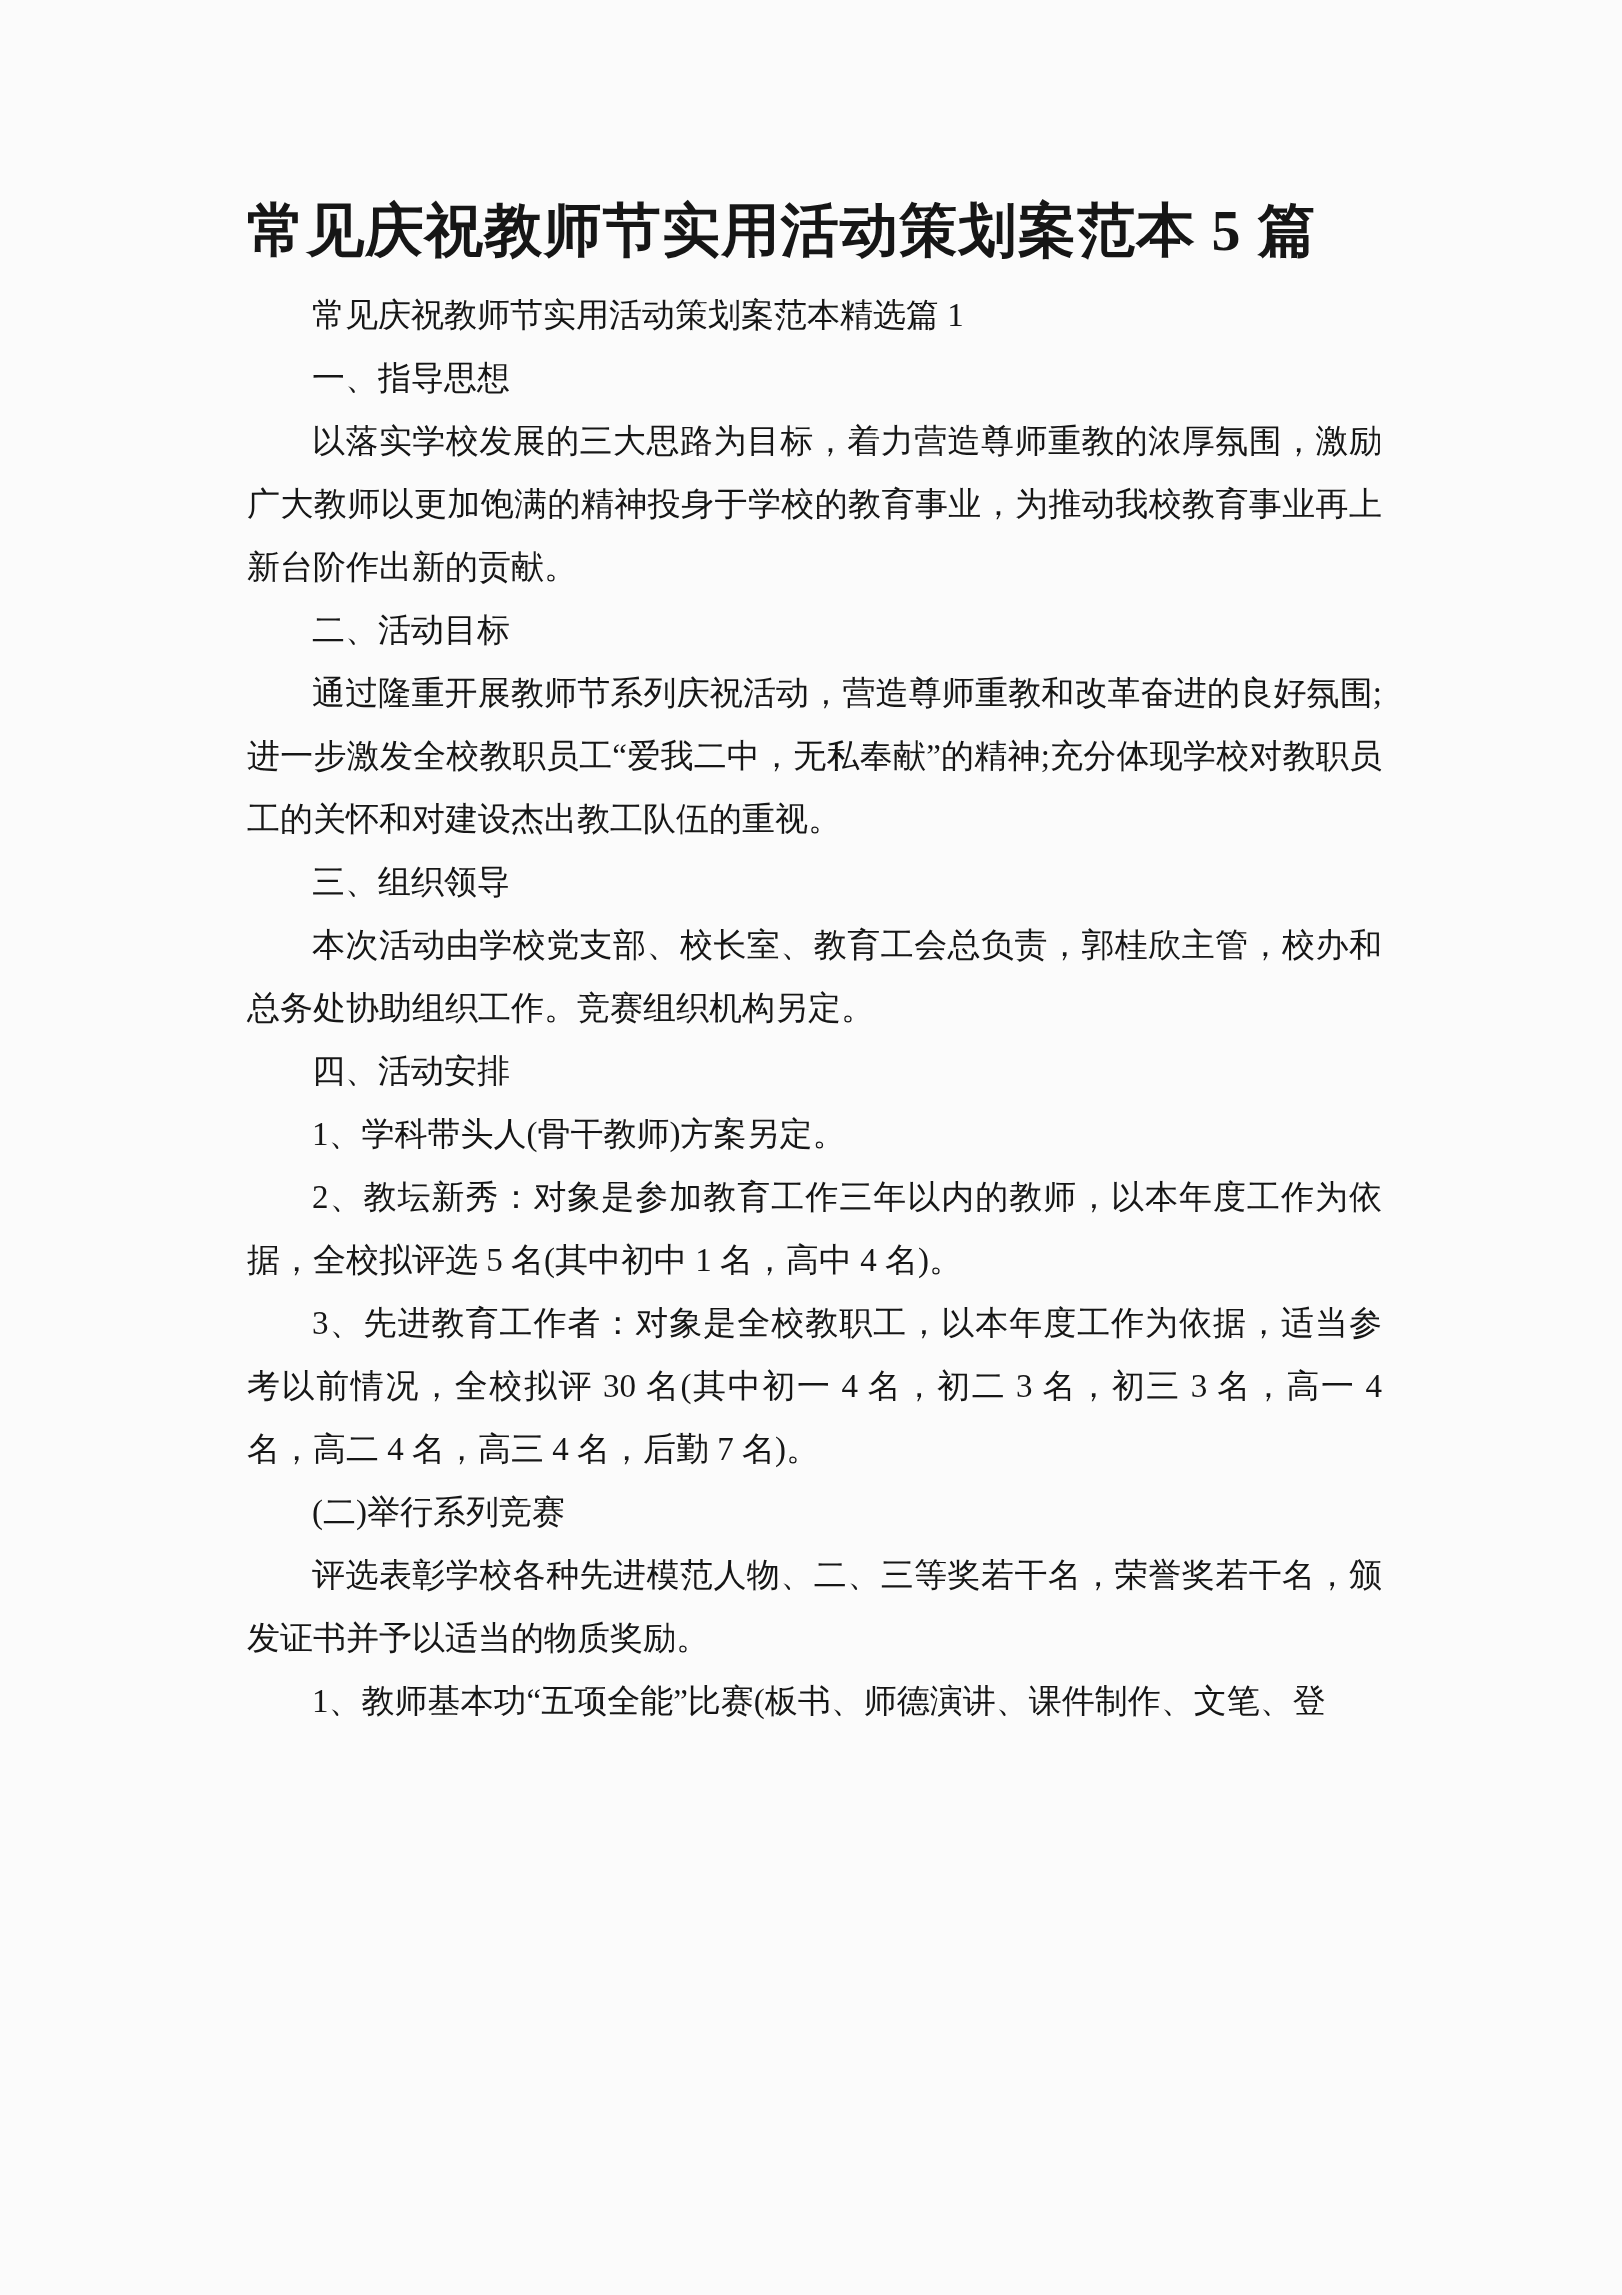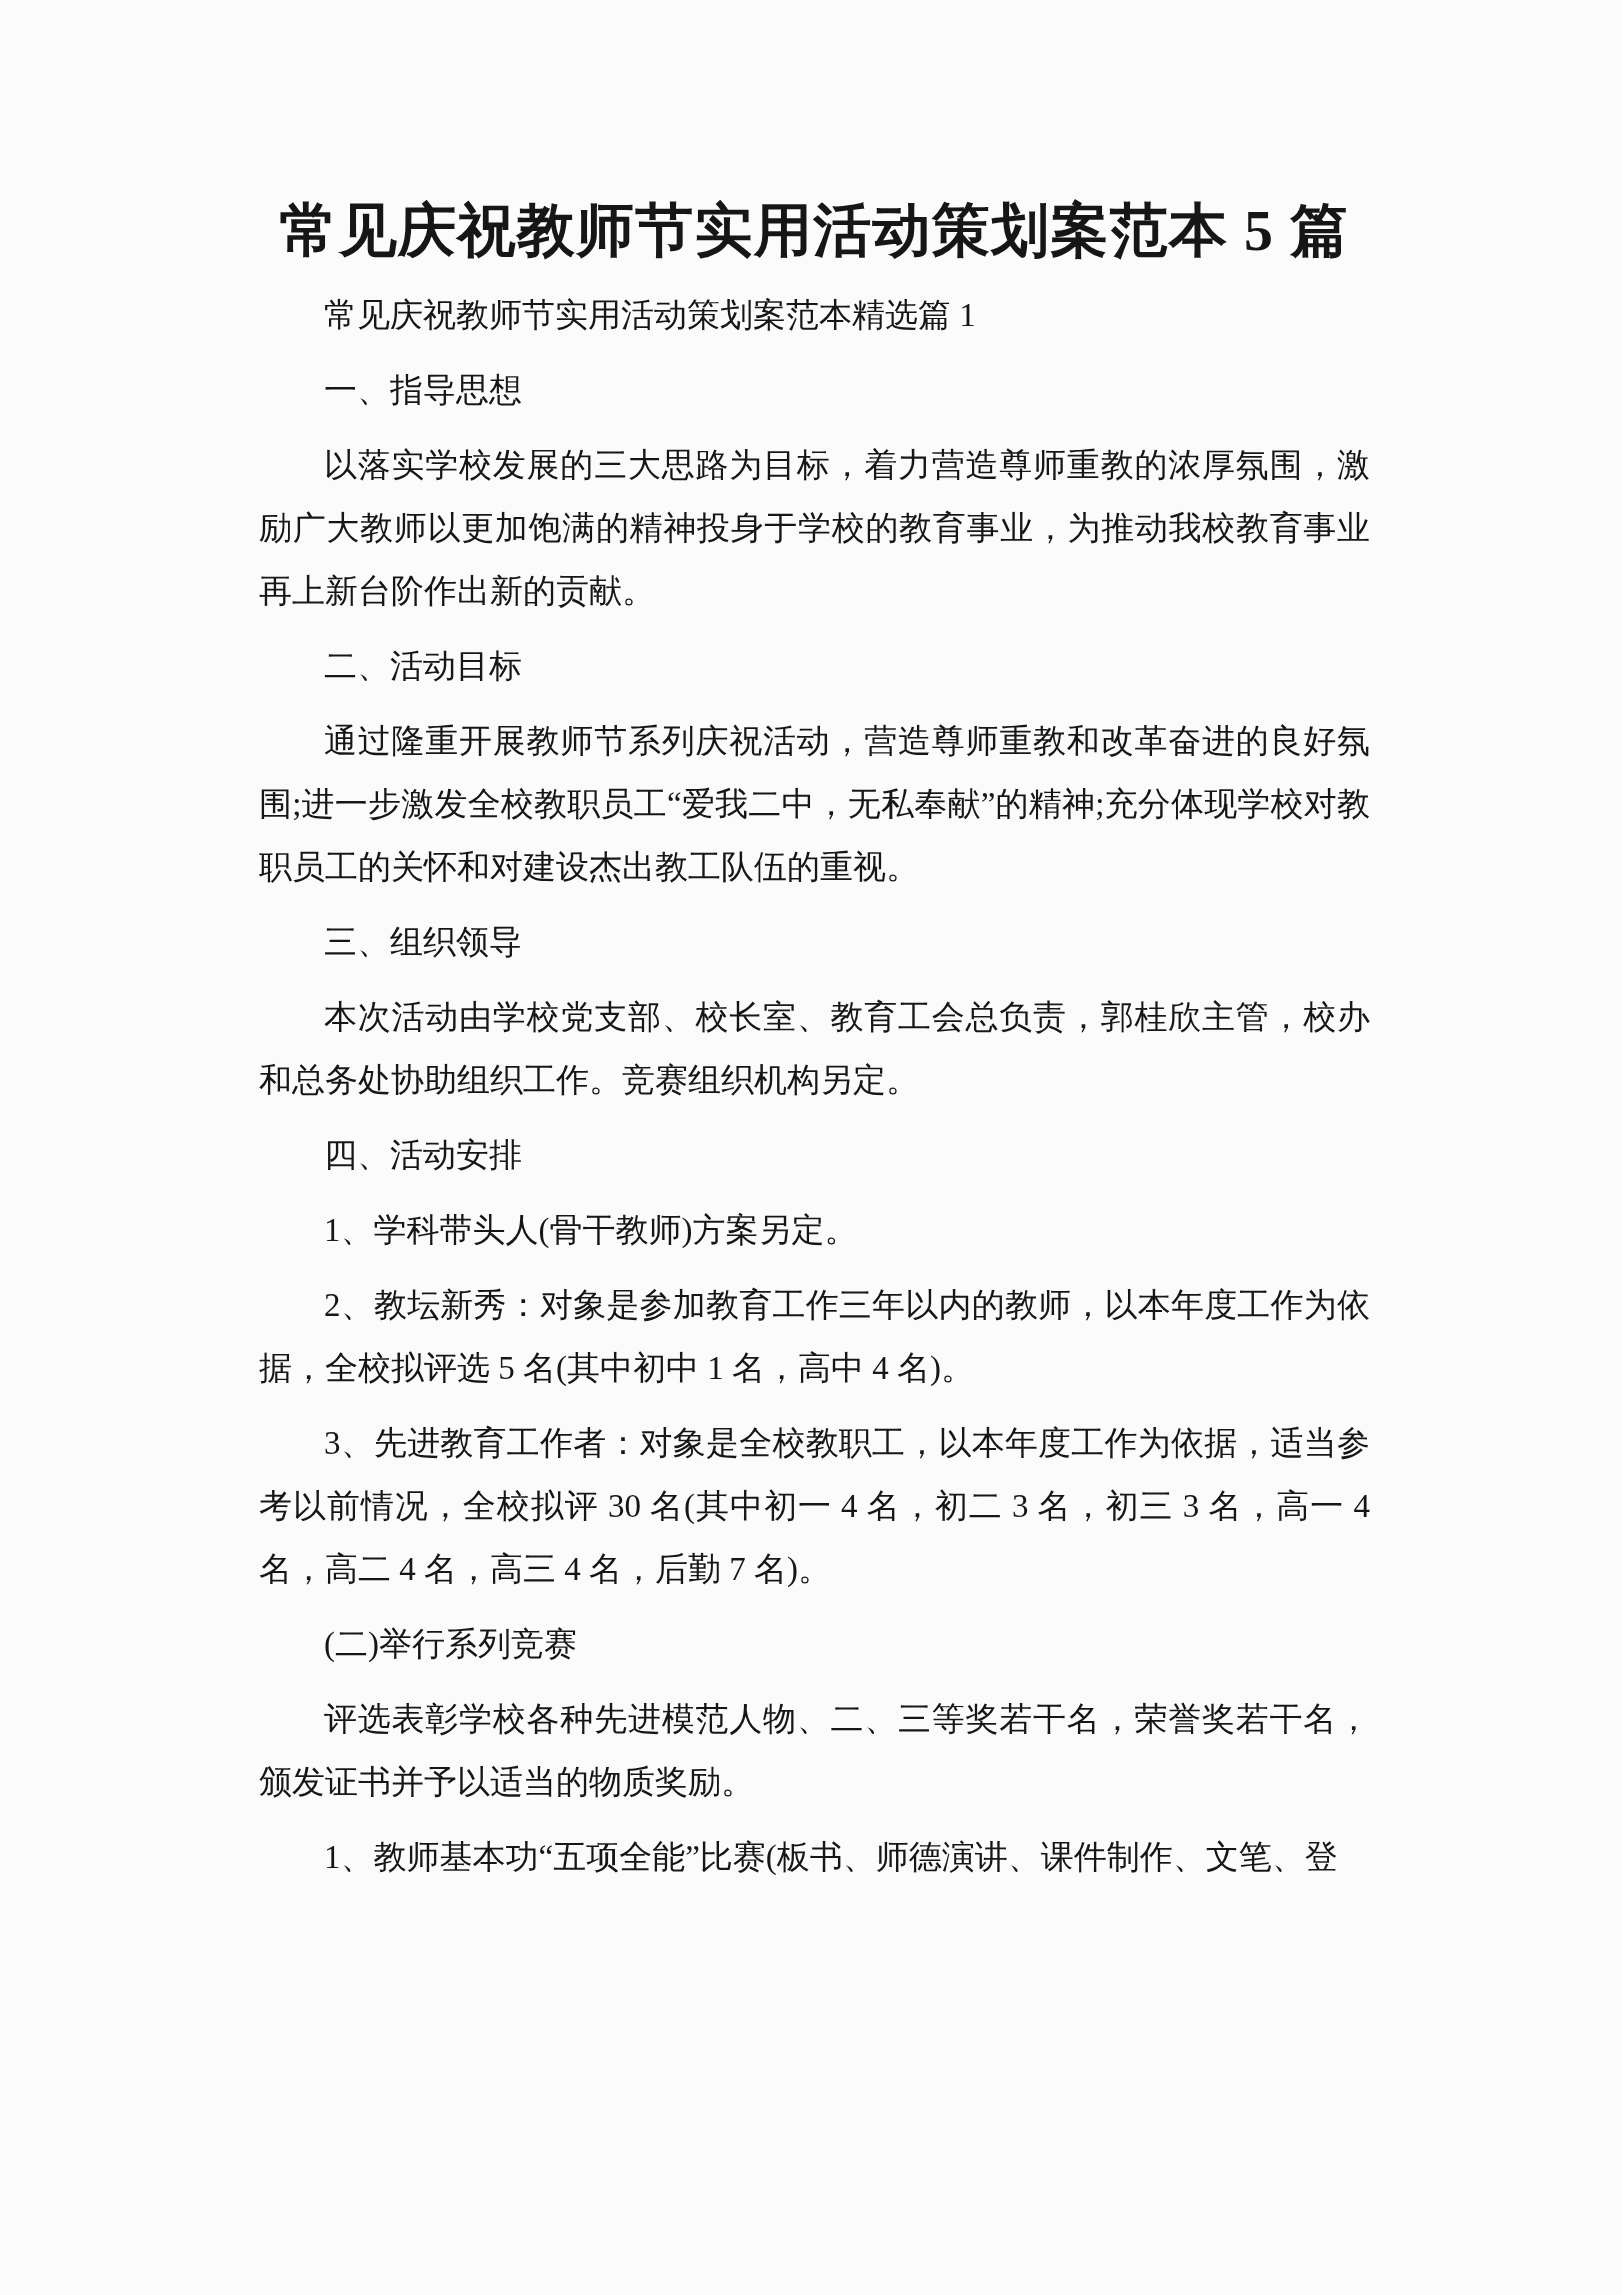--- a/index.html
+++ b/index.html
@@ -26,26 +26,25 @@
     top: 194px;
     width: 1135px;
     color: #161616;
     font-family: "Liberation Serif", "DejaVu Serif", serif;
   }
   .doc-title {
     margin: 0 0 17px 0;
     font-size: 58px;
     line-height: 73px;
     font-weight: 700;
-    text-align: center;
     letter-spacing: 1.3px;
     white-space: nowrap;
   }
   .para {
-    margin: 12px;
+    margin: 0;
     font-size: 33px;
     line-height: 63px;
     text-align: justify;
     text-indent: 65px;
     word-break: break-all;
   }
 </style>
 </head>
 <body>
 

